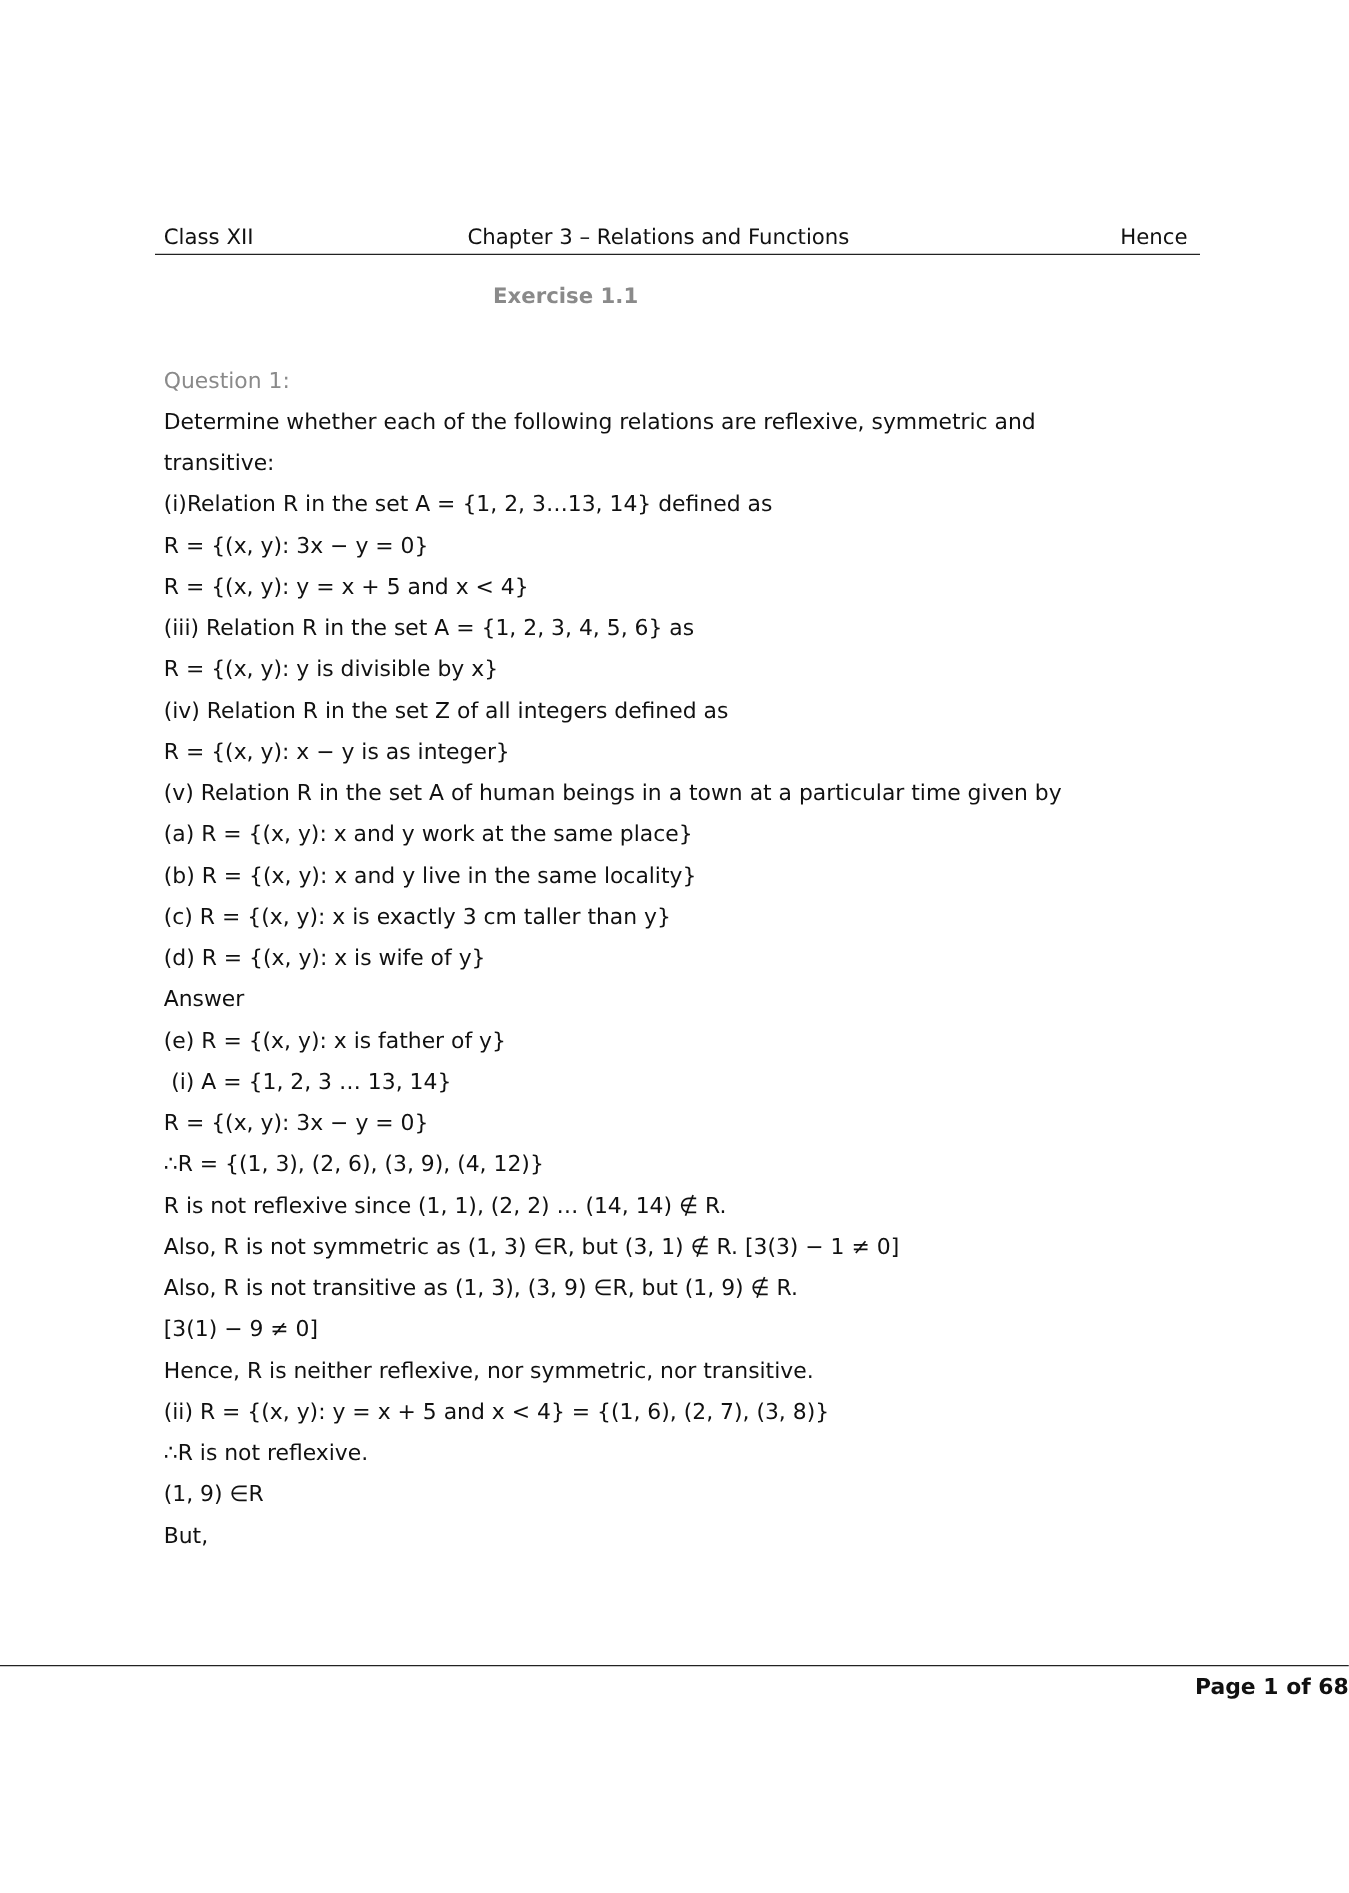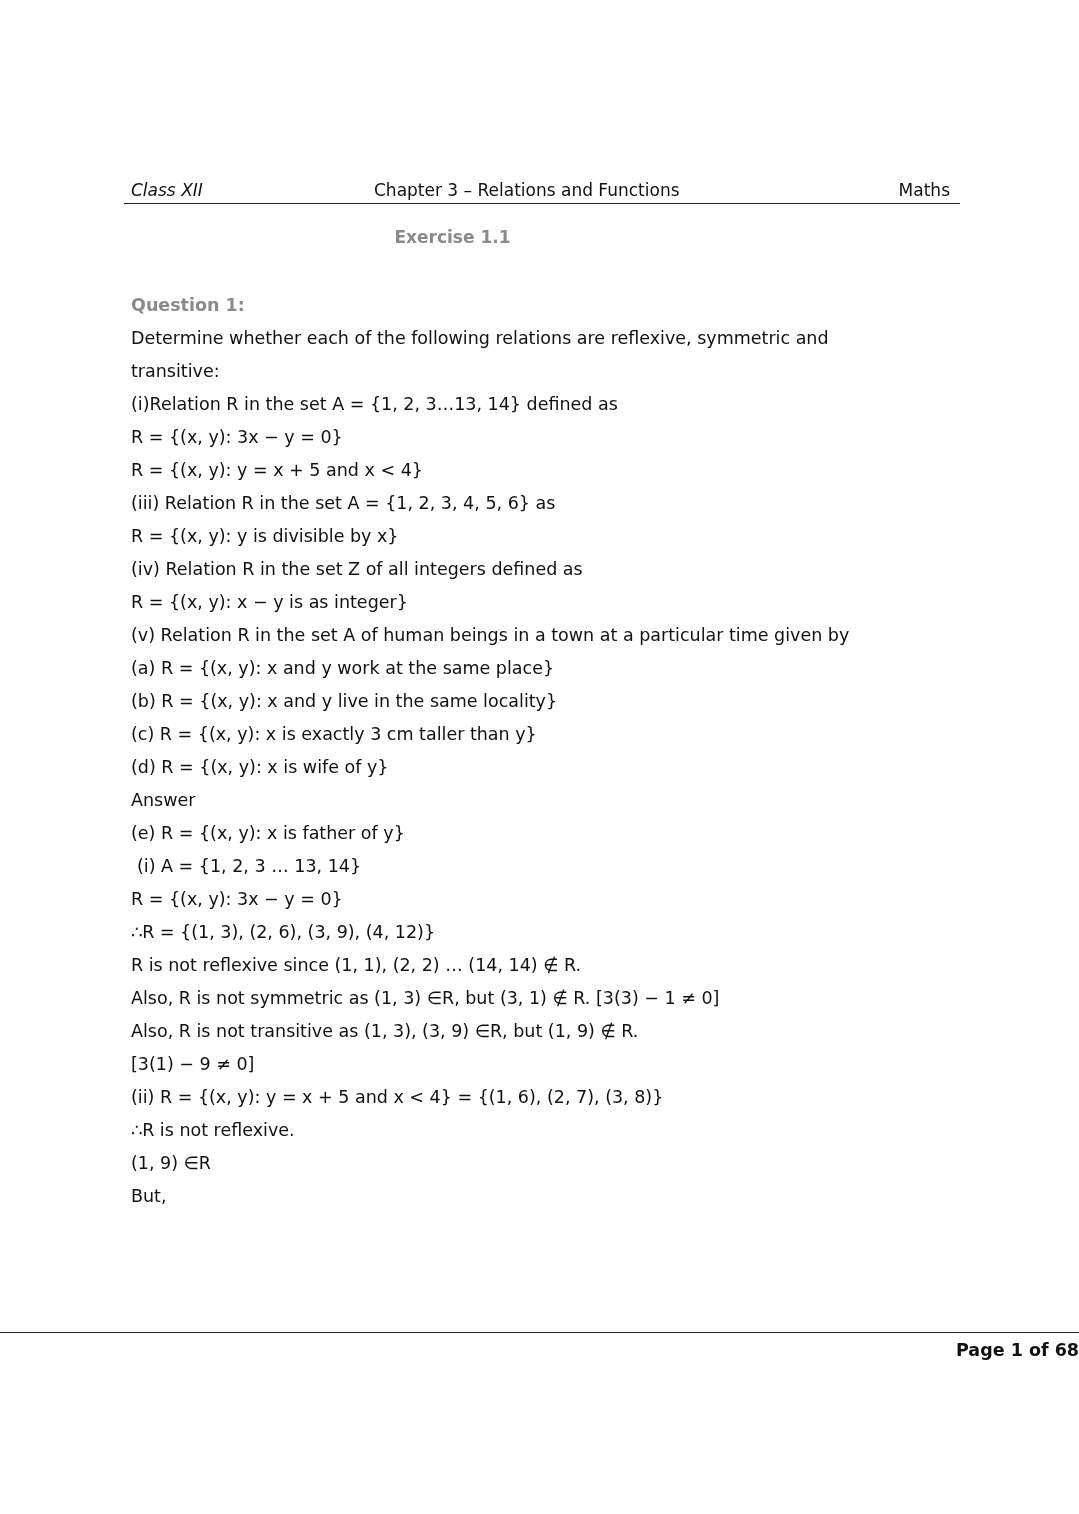--- a/index.html
+++ b/index.html
@@ -1,40 +1,40 @@
 <!DOCTYPE html>
 <html><head>
 <meta charset="utf-8">
 <style>
   html, body { margin:0; padding:0; background:#ffffff; }
   body { width:1079px; height:1514px; position:relative; overflow:hidden;
          font-family:"DejaVu Sans", sans-serif; color:#111; }
   .header { position:absolute; top:180px; left:124px; width:836px; height:23px;
             border-bottom:1.5px solid #222; font-size:17px; }
   .header span { position:absolute; top:0; }
-  .h-left { left:7px;font-style:italic; }
+  .h-left { left:7px; }
   .h-center { left:250px; }
   .h-right { right:10px; }
   .exercise { position:absolute; top:227px; left:0; width:905px; text-align:center;
               font-weight:bold; font-size:17px; color:#8a8a8a; }
   .content { position:absolute; top:292px; left:131px; width:800px; }
   .line { height:33px; line-height:26px; font-size:17.5px; white-space:nowrap; }
-  .qtitle { font-weight:bold; color:#8a8a8a; }
+  .qtitle { font-weight:normal; color:#8a8a8a; }
   .ind { padding-left:6px; }
   .footer-rule { position:absolute; top:1332px; left:0; width:1079px; border-top:1.5px solid #222; }
   .footer { position:absolute; top:1340px; left:0; width:1079px; text-align:right;
             font-weight:bold; font-size:17.5px; }
 </style>
 </head>
 <body>
 
 <div class="header">
   <span class="h-left">Class XII</span>
   <span class="h-center">Chapter 3 – Relations and Functions</span>
-  <span class="h-right">Maths</span>
+  <span class="h-right">Hence</span>
 </div>
 
 <div class="exercise">Exercise 1.1</div>
 
 <div class="content">
   <div class="line qtitle">Question 1:</div>
   <div class="line">Determine whether each of the following relations are reflexive, symmetric and</div>
   <div class="line">transitive:</div>
   <div class="line">(i)Relation R in the set A = {1, 2, 3…13, 14} defined as</div>
   <div class="line">R = {(x, y): 3x − y = 0}</div>
@@ -50,20 +50,21 @@
   <div class="line">(d) R = {(x, y): x is wife of y}</div>
   <div class="line">Answer</div>
   <div class="line">(e) R = {(x, y): x is father of y}</div>
   <div class="line ind"> (i) A = {1, 2, 3 … 13, 14}</div>
   <div class="line">R = {(x, y): 3x − y = 0}</div>
   <div class="line">∴R = {(1, 3), (2, 6), (3, 9), (4, 12)}</div>
   <div class="line">R is not reflexive since (1, 1), (2, 2) … (14, 14) ∉ R.</div>
   <div class="line">Also, R is not symmetric as (1, 3) ∈R, but (3, 1) ∉ R. [3(3) − 1 ≠ 0]</div>
   <div class="line">Also, R is not transitive as (1, 3), (3, 9) ∈R, but (1, 9) ∉ R.</div>
   <div class="line">[3(1) − 9 ≠ 0]</div>
+  <div class="line">Hence, R is neither reflexive, nor symmetric, nor transitive.</div>
   <div class="line">(ii) R = {(x, y): y = x + 5 and x &lt; 4} = {(1, 6), (2, 7), (3, 8)}</div>
   <div class="line">∴R is not reflexive.</div>
   <div class="line">(1, 9) ∈R</div>
   <div class="line">But,</div>
 </div>
 
 <div class="footer-rule"></div>
 <div class="footer">Page 1 of 68</div>
 
 </body></html>

